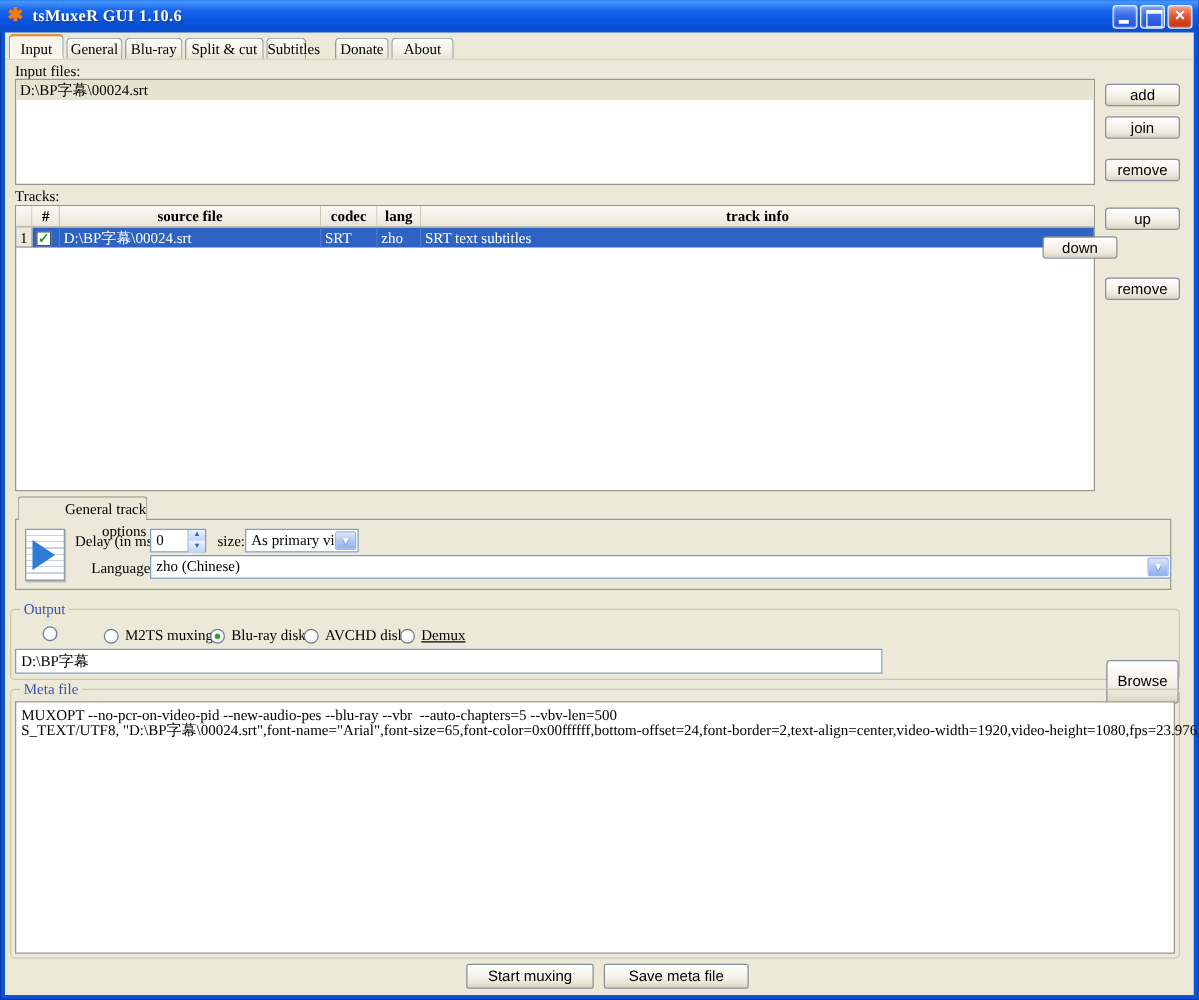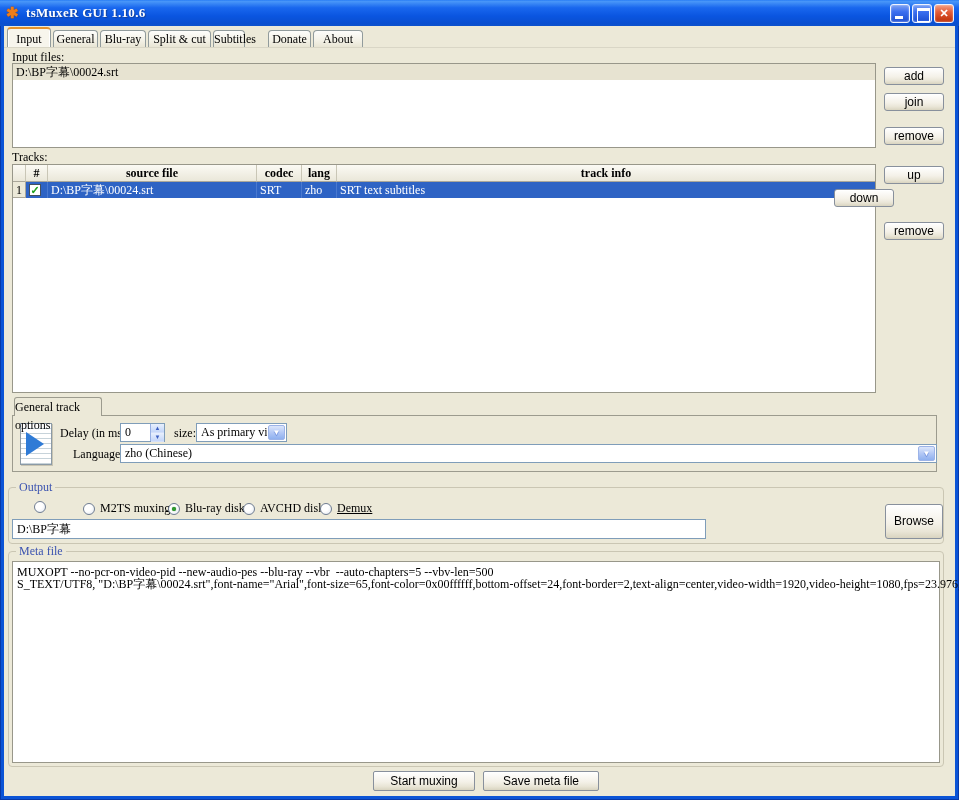--- a/index.html
+++ b/index.html
@@ -48,23 +48,23 @@
   .tracks-table { position:absolute; left:12px; top:164px; width:864px; height:229px; background:#fff; border:1px solid #98978a; }
   .thead { display:flex; height:17px; }
   .th { background:linear-gradient(180deg,#fbfaf4,#eae7d9); border-right:1px solid #c9c6b6; border-bottom:1px solid #aaa79a;
     font-weight:bold; font-size:12px; text-align:center; line-height:16px; }
   .trow { display:flex; height:16px; background:#2e63c4; color:#fff; font-size:12px; line-height:16px; }
   .td { border-right:1px solid #4a79cf; overflow:hidden; white-space:nowrap; }
   .rowhead { background:#ece9d8; color:#000; border-right:1px solid #aaa79a; border-bottom:1px solid #aaa79a; text-align:center; }
   .cb { display:inline-block; width:12px; height:12px; background:#fff; border:1px solid #44505e; margin:1px 0 0 3px;
     color:#1da11d; font-weight:bold; font-size:11px; line-height:10px; text-align:center; }
   
-  .subtab { position:absolute; left:14px; top:397px; width:88px; height:19px; background:#ece9d8;
+  .subtab { position:absolute; left:14px; top:397px; width:104px; height:19px; background:#ece9d8;
     border:1px solid #9c9b8e; border-bottom:none; border-radius:3px 3px 0 0; z-index:2;
-    font-size:12px; text-align:left; line-height:18px; }
+    font-size:12px; text-align:right; line-height:18px; }
   .subpanel { position:absolute; left:12px; top:415px; width:925px; height:57px; background:#ece9d8; border:1px solid #9c9b8e; }
   .doc-icon { position:absolute; left:20px; top:423px; width:32px; height:42px; background:
     repeating-linear-gradient(180deg,#fff 0 4px,#c7d3da 4px 5px); border:1px solid #8b9aa6; box-shadow:1px 1px 0 #c8c4b2; }
   .doc-icon::after { content:""; position:absolute; left:5px; top:8px; width:0; height:0;
     border-left:18px solid #2f7bd6; border-top:12px solid transparent; border-bottom:12px solid transparent; }
   .field { position:absolute; background:#fff; border:1px solid #7f9db9; font-size:12px; }
   .spin { left:120px; top:423px; width:45px; height:19px; line-height:17px; padding-left:4px; }
   .spin-btns { position:absolute; right:0; top:0; width:14px; height:17px; display:flex; flex-direction:column;
     border-left:1px solid #98b1e4; }
   .spin-btns span { flex:1; background:linear-gradient(180deg,#e8f0fd,#c4d6f9); font-size:6px; line-height:8px;
@@ -187,21 +187,21 @@
   <div class="radio-group-item" style="left:243px;">
     <span class="radio"></span>
     <span>AVCHD disk</span>
   </div>
   <div class="radio-group-item" style="left:320px;text-decoration:underline;">
     <span class="radio"></span>
     <span>Demux</span>
   </div>
 
   <input class="textfield" style="left: 12px; top: 519px; width: 694px; height: 20px;" value="D:\BP字幕">
-  <button class="xpbtn" style="left:885px;top:504px;width:58px;height:35px;line-height:19px;">Browse</button>
+  <button class="xpbtn" style="left:885px;top:528px;width:58px;height:35px;line-height:19px;">Browse</button>
 
   <div class="groupbox" style="left:8px;top:551px;width:936px;height:216px;"></div>
   <div class="gb-label" style="left:16px;top:545px;">Meta file</div>
   <div class="meta-text">
     <div class="meta-line">MUXOPT --no-pcr-on-video-pid --new-audio-pes --blu-ray --vbr  --auto-chapters=5 --vbv-len=500</div>
     <div class="meta-line">S_TEXT/UTF8, "D:\BP字幕\00024.srt",font-name="Arial",font-size=65,font-color=0x00ffffff,bottom-offset=24,font-border=2,text-align=center,video-width=1920,video-height=1080,fps=23.976, lang=zho</div>
   </div>
 
   <button class="xpbtn" style="left:373px;top:771px;width:102px;height:20px;line-height:18px;border-radius:2px;">Start muxing</button>
   <button class="xpbtn" style="left:483px;top:771px;width:116px;height:20px;line-height:18px;border-radius:2px;">Save meta file</button>

